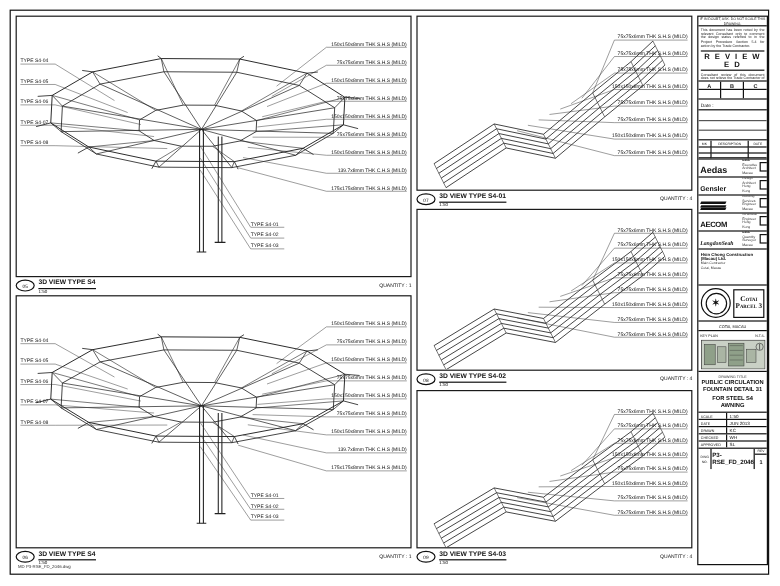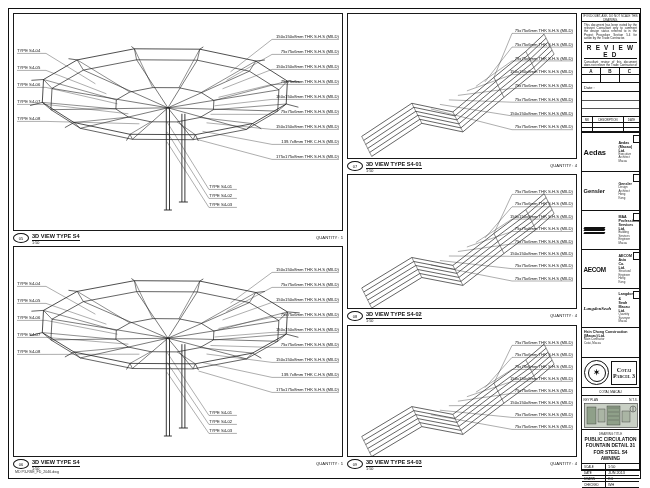--- a/index.html
+++ b/index.html
@@ -31,21 +31,21 @@
     align-items:center;justify-content:center;font-size:4.6px;font-weight:bold;}
   .abc span:nth-child(3n){border-right:none}
   .abc span.cell{border-bottom:none;font-weight:normal;}
   .daterow{height:9px;font-size:4px;display:flex;align-items:center;padding-left:2px;}
   .remarks{height:25px;position:relative;}
   .remarks i{position:absolute;left:0;right:0;border-top:0.5px solid #555;}
   .revtbl{height:16px;display:grid;grid-template-columns:11px 1fr 15px;grid-template-rows:6px 1fr 1fr;}
   .revtbl span{border-right:0.5px solid #111;border-bottom:0.5px solid #111;font-size:2.8px;
     display:flex;align-items:center;justify-content:center;}
   .revtbl span:nth-child(3n){border-right:none}
-  .crow{height:39px;display:flex;align-items:center;padding:1px 1.5px;gap:14px;}
+  .crow{height:15px;display:flex;align-items:flex-end;padding:1px 1.5px;gap:14px;}
   .clogo{width:21px;flex:none;text-align:center;}
   .clogo.aedas{font-size:7.5px;font-weight:bold;}
   .clogo.gensler{font-size:5.8px;font-weight:bold;}
   .clogo.aecom{font-size:6.4px;font-weight:bold;letter-spacing:-0.3px;}
   .clogo.ls{font-size:4.8px;font-style:italic;font-family:"Liberation Serif",serif;font-weight:bold;}
   .bars{width:14px;margin:0 auto;}
   .bars i{display:block;height:1.6px;background:#111;margin:1px 0;transform:skewX(-25deg);}
   .cinfo{flex:1;min-width:0;}
   .cname{font-size:3.6px;font-weight:bold;line-height:1.15;}
   .caddr{font-size:2.9px;color:#333;line-height:1.2;}

